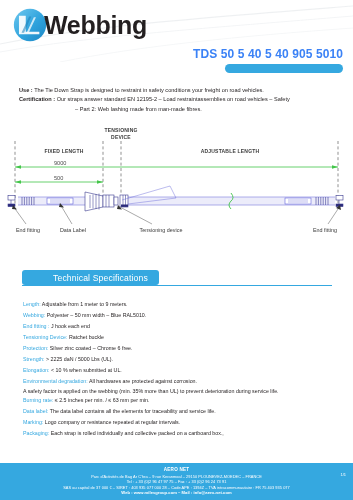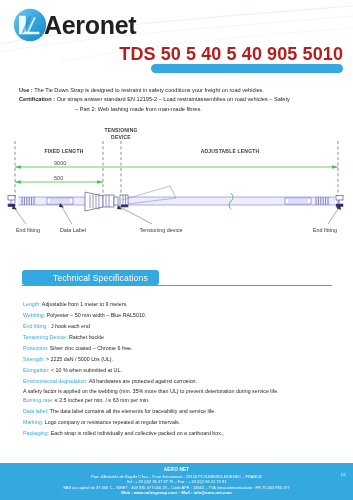--- a/index.html
+++ b/index.html
@@ -12,21 +12,21 @@
 
   
   .header{position:absolute;left:0;top:0;width:353px;height:60px;}
   .logo{position:absolute;left:13px;top:7px;width:126px;height:38px;}
   .logo-mark{position:absolute;left:0;top:1px;width:34px;height:34px;}
   .logo-text{position:absolute;left:31px;top:3px;font-size:25px;font-weight:bold;
              letter-spacing:-.3px;color:#231f20;line-height:30px;}
   .swoosh{position:absolute;left:0;top:0;width:353px;height:62px;opacity:.5;}
 
   .title-wrap{position:absolute;right:10px;top:47px;text-align:right;}
-  .title{font-size:18px;font-weight:bold;color:#b91c1c;letter-spacing:.1px;
+  .title{font-size:12px;font-weight:bold;color:#3b82f6;letter-spacing:.1px;
          white-space:nowrap;line-height:15px;}
   .title-bar{margin-top:2px;height:9px;background:#35a8e0;border-radius:5px;
              margin-left:32px;}
 
   
   .intro{position:absolute;left:19px;top:86px;width:326px;font-size:5.6px;
          line-height:9.4px;color:#231f20;}
   .intro b{font-weight:bold;}
   .intro .ln3{padding-left:56px;}
 
@@ -82,21 +82,21 @@
             <stop offset="0" stop-color="#6ec8ef"></stop>
             <stop offset="0.55" stop-color="#2fa3dd"></stop>
             <stop offset="1" stop-color="#1c86c4"></stop>
           </linearGradient>
         </defs>
         <circle cx="20" cy="20" r="19" fill="url(#lg)"></circle>
         <path d="M7 31 L7 9 L15 9 L15 28 L31 28 L31 31 Z" fill="#ffffff" opacity="0.92"></path>
         <path d="M10 29 L19 10 L21.5 10 L13 29 Z" fill="#1b7fb8" opacity="0.55"></path>
         <path d="M16 29 L24.5 11 L27 11 L18.5 29 Z" fill="#ffffff" opacity="0.75"></path>
       </svg>
-      <div class="logo-text">Aeronet</div>
+      <div class="logo-text">Webbing</div>
     </div>
 
     <div class="title-wrap">
       <div class="title">TDS 50 5 40 5 40 905 5010</div>
       <div class="title-bar"></div>
     </div>
   </div>
 
   <div class="intro">
     <div>

